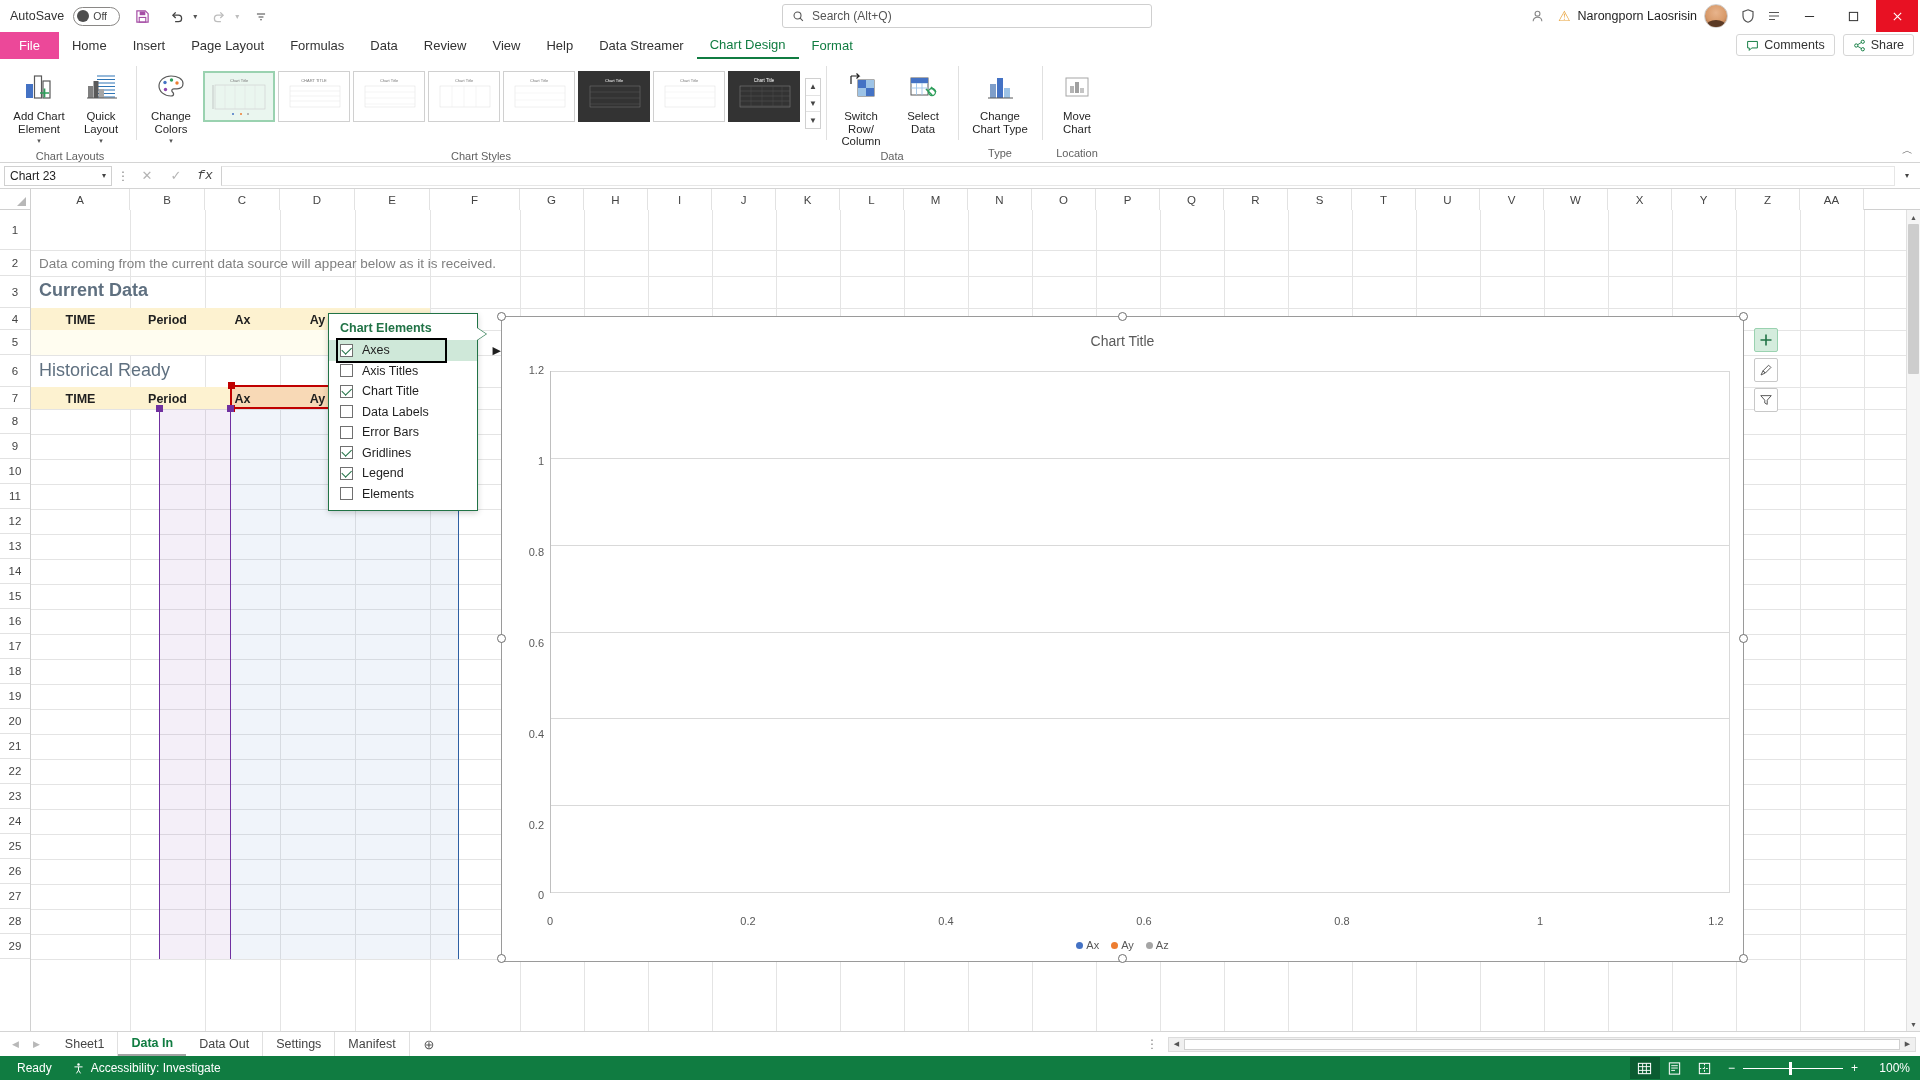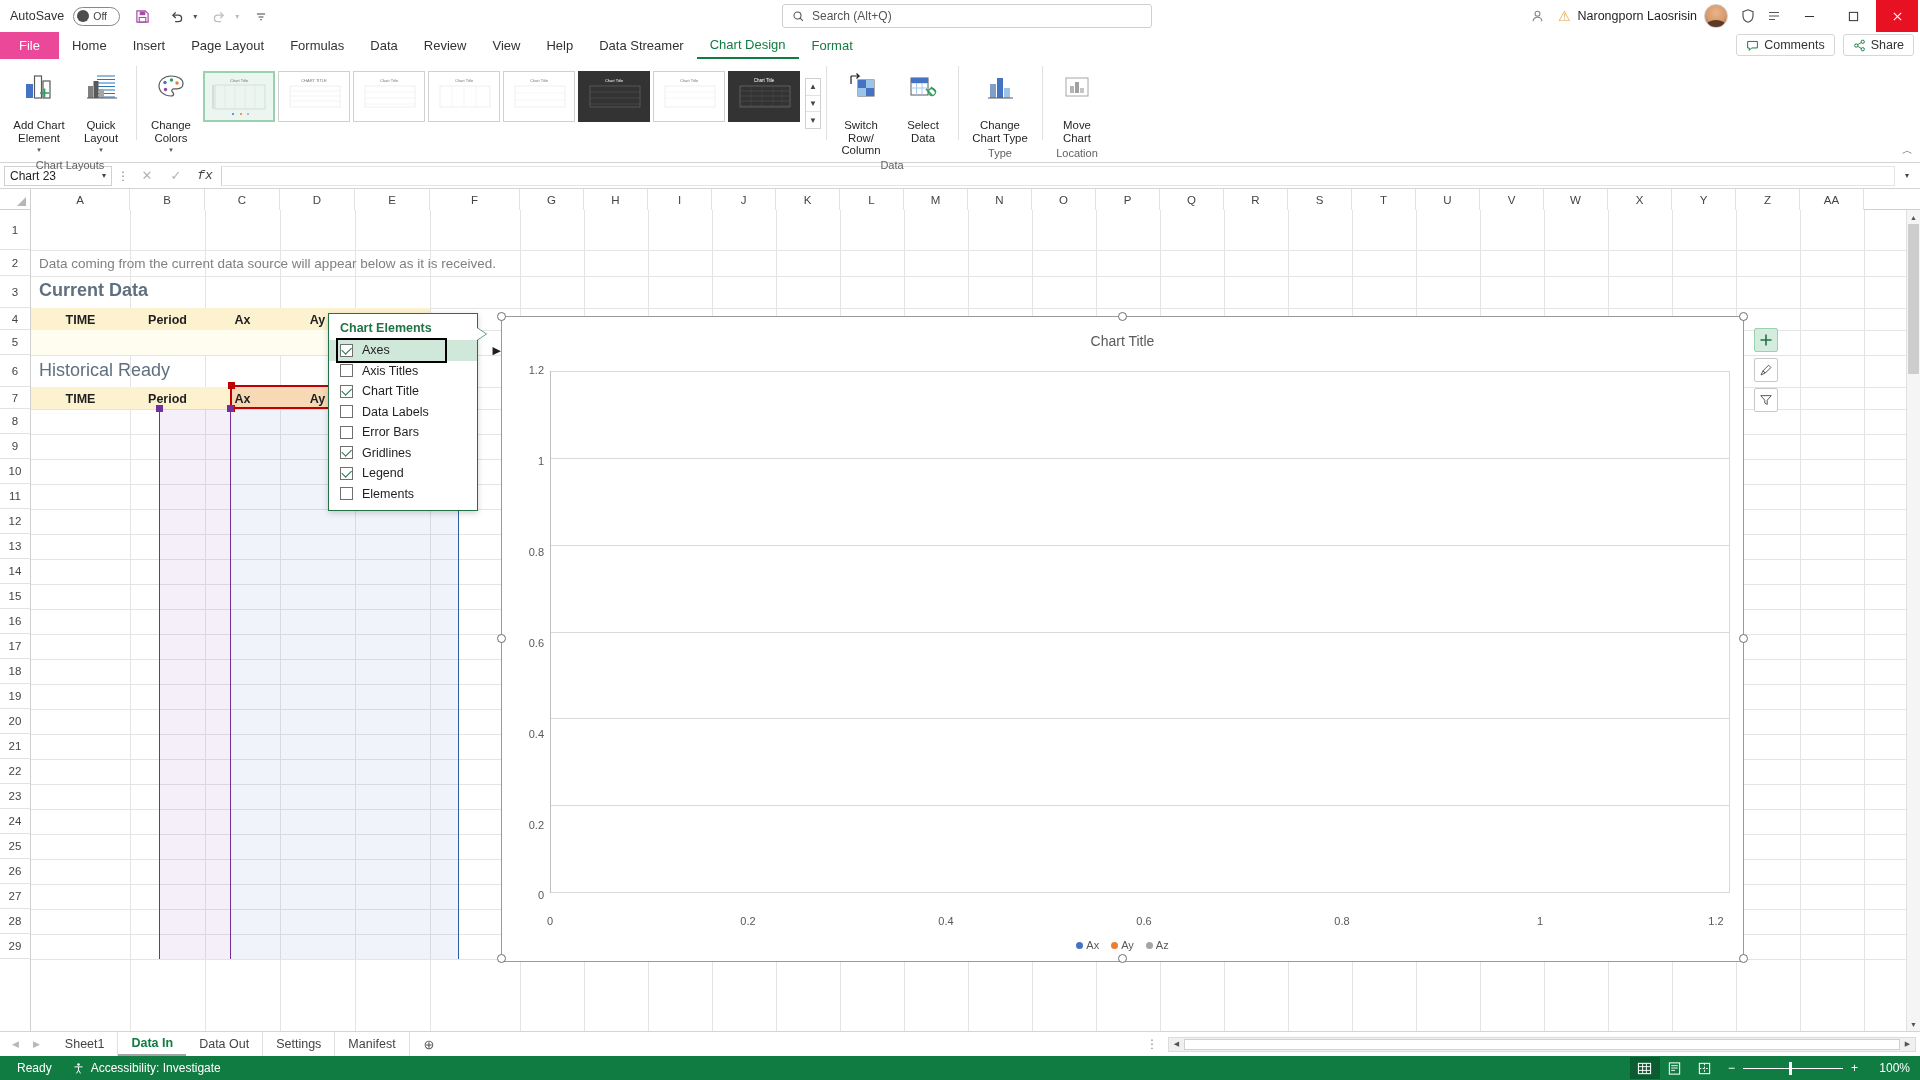--- a/index.html
+++ b/index.html
@@ -84,21 +84,21 @@
   }
   .rgroup { display: flex; flex-direction: column; align-items: center; position: relative; padding: 0 5px; }
   .rgroup-items { flex: 1; display: flex; align-items: flex-start; padding-top: 5px; gap: 2px; }
   .rgroup-label {
     font-size: 11px; color: #616161; height: 17px; line-height: 17px; width: 100%; text-align: center;
   }
   .rgroup + .rgroup::before {
     content: ""; position: absolute; left: 0; top: 7px; bottom: 22px; width: 1px; background: #e0e0e0;
   }
   .rbig {
-    width: 60px; display: flex; flex-direction: column; align-items: center; gap: 17px;
+    width: 60px; display: flex; flex-direction: column; align-items: center; gap: 8px;
     padding: 4px 2px 0; text-align: center; font-size: 11.4px; color: #262626; line-height: 12.5px;
   }
   .rbig .glyph { height: 34px; display: flex; align-items: flex-end; justify-content: center; }
   .rbig .lbl span { display: block; }
   .rbig .caret { font-size: 7px; color: #555; }
 
   
   .gallery { display: flex; align-items: flex-start; gap: 3px; padding-top: 7px; }
   .gthumb {
     width: 72px; height: 51px; border: 1px solid #d0d0d0; background: #fff;
@@ -510,20 +510,21 @@
                 <path d="M19 11v21M30 11v21M41 11v21M50 11v21" stroke="#4d4d4d" stroke-width=".5"></path>
               </svg>
           </div>
           <div class="gallery-scroll">
             <div class="gscroll-b">▲</div>
             <div class="gscroll-b">▼</div>
             <div class="gscroll-b">▼</div>
           </div>
         </div>
       </div>
+      <div class="rgroup-label">Chart Styles</div>
     </div>
 
     <div class="rgroup">
       <div class="rgroup-items">
         <div class="rbig">
           <span class="glyph">
             <svg width="32" height="30" viewBox="0 0 32 30">
               <rect x="13" y="8" width="16" height="16" fill="none" stroke="#595959" stroke-width="1"></rect>
               <rect x="13" y="8" width="8" height="8" fill="#4472C4"></rect>
                 <rect x="21" y="16" width="8" height="8" fill="#4472C4"></rect>

